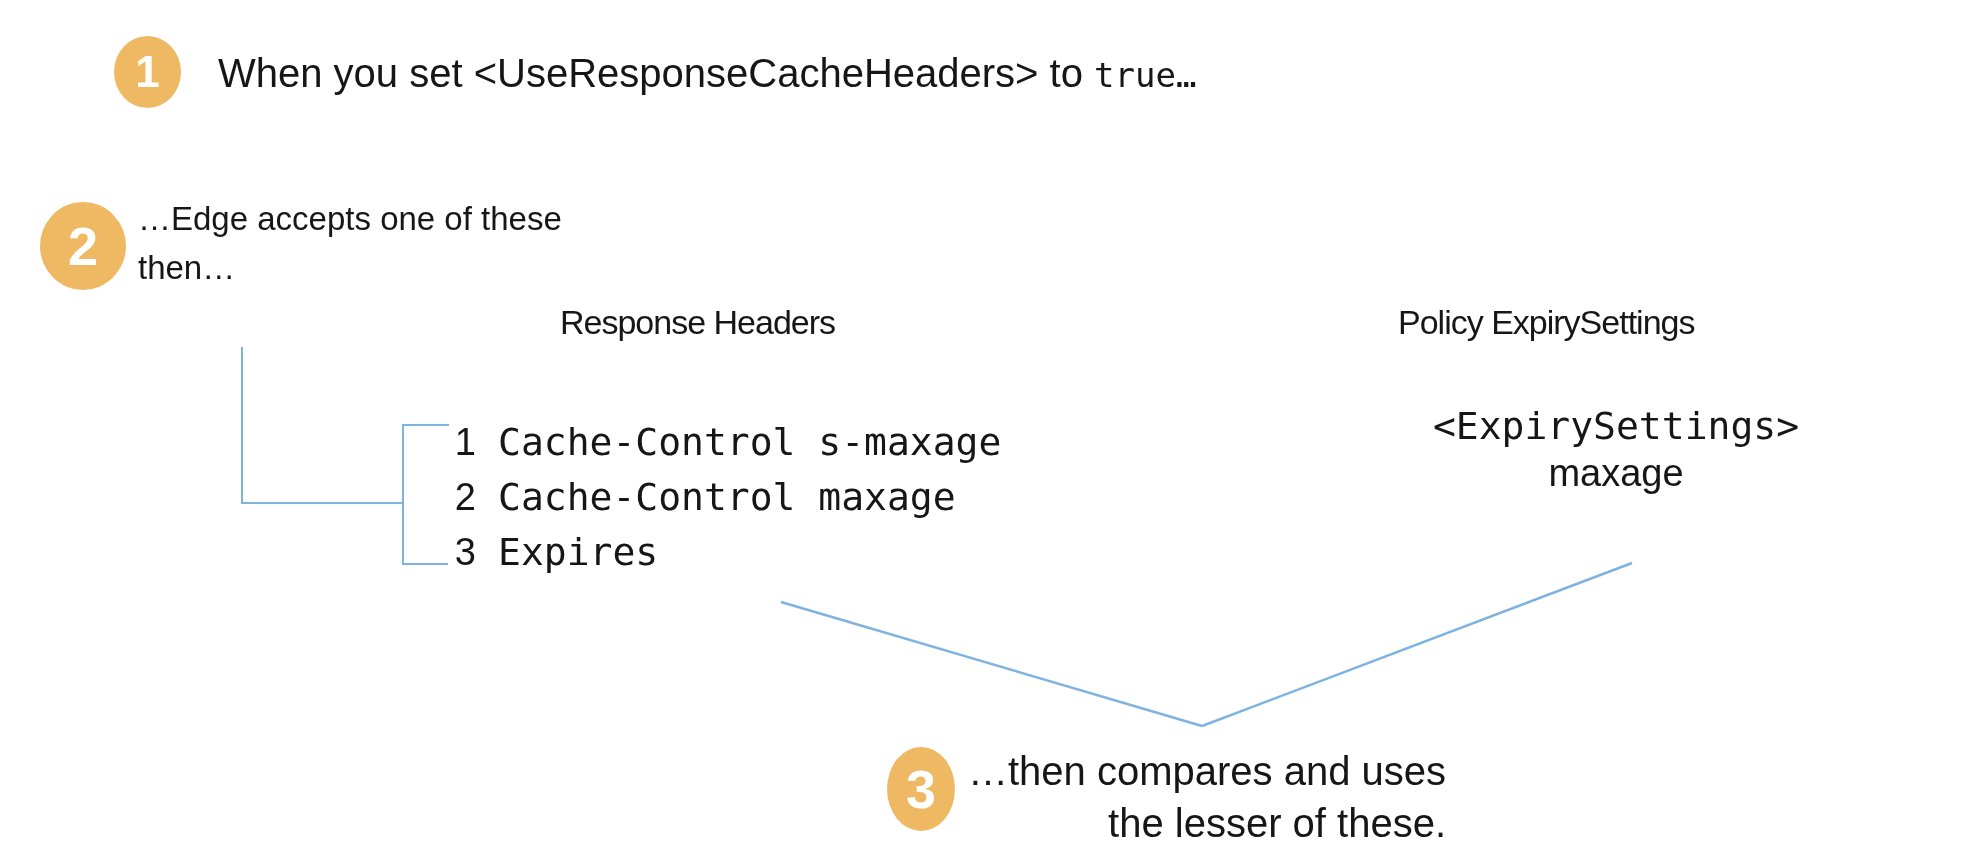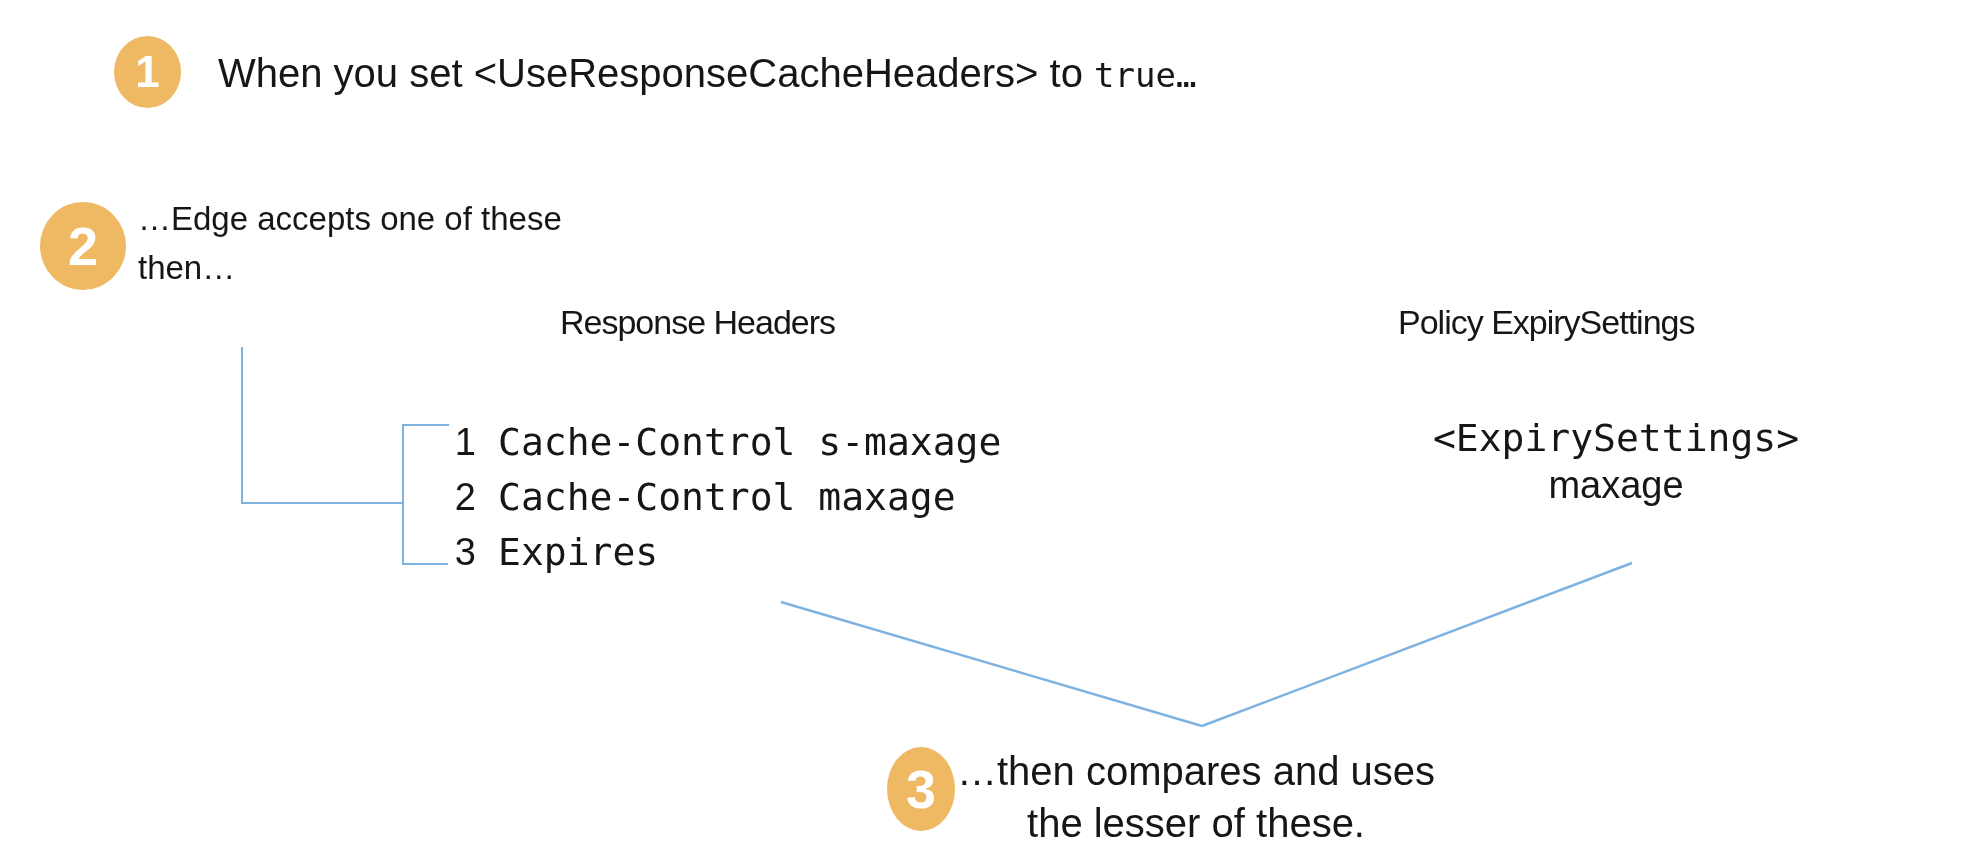--- a/index.html
+++ b/index.html
@@ -45,37 +45,37 @@
   </div>
   <div class="list-row" style="left:450px;top:475px;">
     <span class="rank">2</span>
     <span class="item-label mono">Cache-Control maxage</span>
   </div>
   <div class="list-row" style="left:450px;top:530px;">
     <span class="rank">3</span>
     <span class="item-label mono">Expires</span>
   </div>
 
-  <div class="abs" style="left:1386px;top:402px;width:460px;text-align:center;margin-top:12px;">
+  <div class="abs" style="left:1386px;top:402px;width:460px;text-align:center;">
     <div class="mono" style="font-size:38px;line-height:48px;">&lt;ExpirySettings&gt;</div>
     <div style="font-size:38px;line-height:46px;">maxage</div>
   </div>
 
   <div class="blue-line" style="left: 241px; top: 347px; width: 2px; height: 157px; background-color: rgb(126, 178, 225);"></div>
   <div class="blue-line" style="left: 241px; top: 502px; width: 162px; height: 2px; background-color: rgb(126, 178, 225);"></div>
   <div class="blue-line" style="left: 402px; top: 424px; width: 2px; height: 141px; background-color: rgb(126, 178, 225);"></div>
   <div class="blue-line" style="left: 402px; top: 424px; width: 47px; height: 2px; background-color: rgb(126, 178, 225);"></div>
   <div class="blue-line" style="left: 402px; top: 563px; width: 46px; height: 2px; background-color: rgb(126, 178, 225);"></div>
 
   <svg id="svg-overlay">
     <line x1="781" y1="602" x2="1202" y2="726" stroke-width="2.5" fill="none" stroke="#7EB2E1"></line>
     <line x1="1202" y1="726" x2="1632" y2="563" stroke-width="2.5" fill="none" stroke="#7EB2E1"></line>
   </svg>
 
   <div class="badge" style="left: 887px; top: 747px; width: 68px; height: 84px; font-size: 54px; background-color: rgb(239, 185, 100); color: rgb(255, 255, 255);">
     <span>3</span>
   </div>
-  <div class="abs" style="left:946px;top:745px;width:500px;text-align:center;font-size:40px;line-height:52px;">
+  <div class="abs" style="left:946px;top:745px;width:500px;text-align:right;font-size:40px;line-height:52px;">
     <div>…then compares and uses</div>
     <div>the lesser of these.</div>
   </div>
 
 </div>
 
 </body></html>

